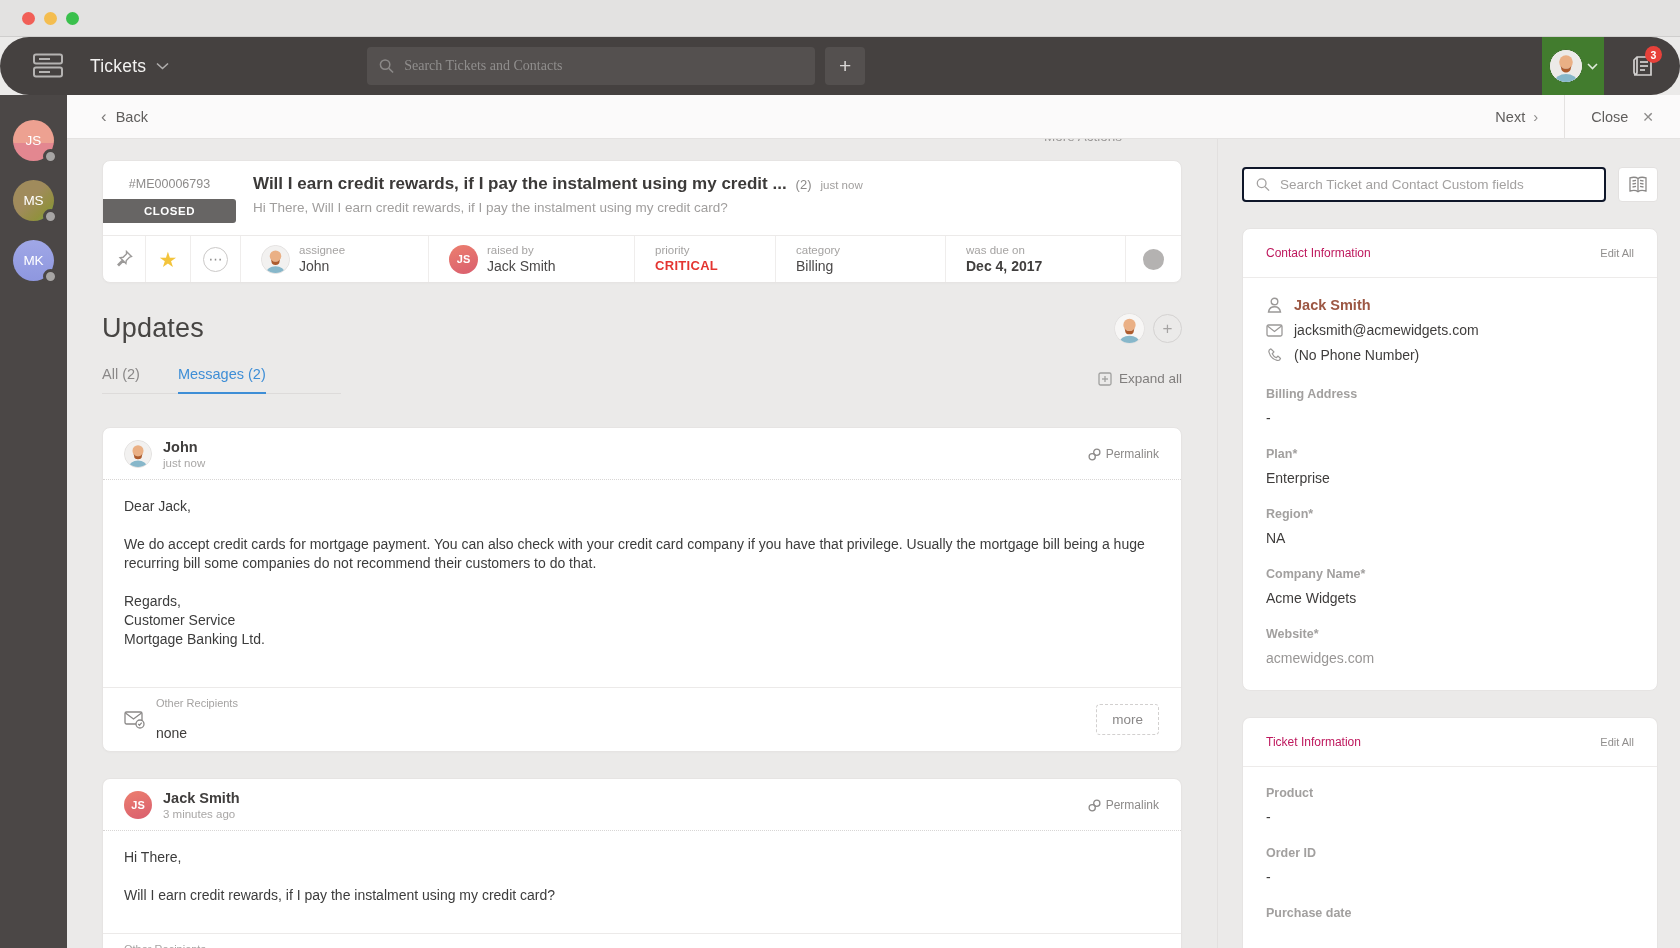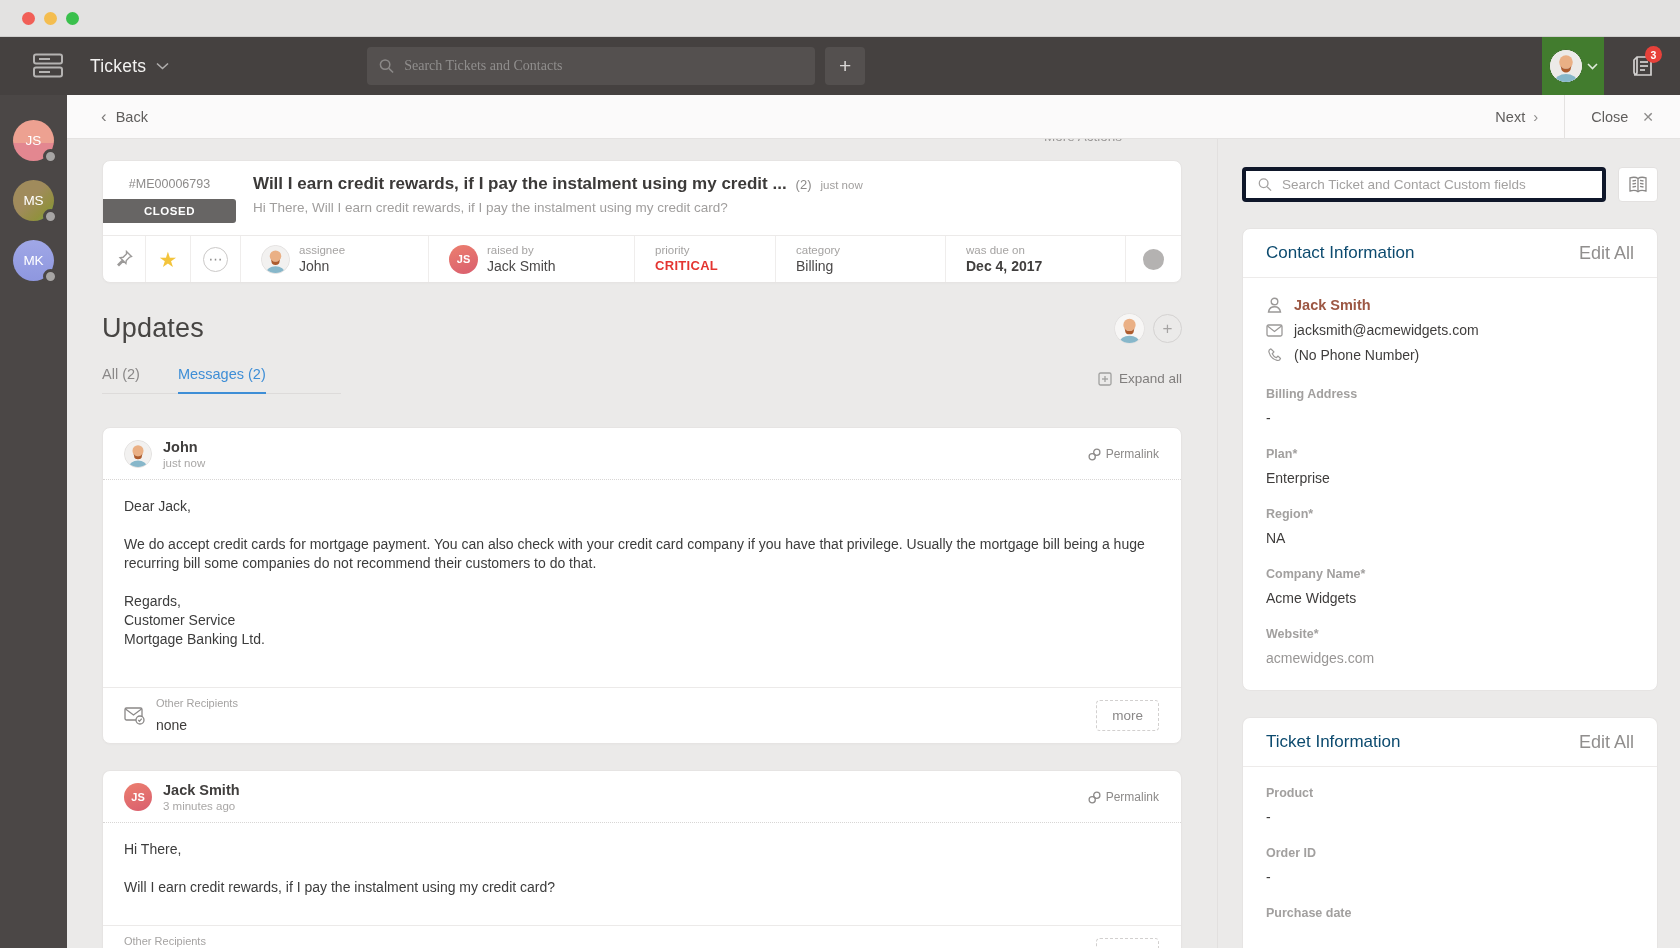--- a/index.html
+++ b/index.html
@@ -5,21 +5,21 @@
   * { margin:0; padding:0; box-sizing:border-box; }
   html,body { width:1680px; height:948px; overflow:hidden; }
   body { font-family:"Liberation Sans", sans-serif; background:#ebeae9; color:#3e3c3b; }
 
   
   .titlebar { height:37px; background:#e3e2e1; border-bottom:1px solid #cfcecd; display:flex; align-items:center; padding-left:22px; gap:9px; }
   .tdot { width:13px; height:13px; border-radius:50%; }
   .tdot.red{ background:#f15f57; } .tdot.yellow{ background:#f4bd4f; } .tdot.green{ background:#3ac04c; }
 
   
-  .appbar { height:58px; background:#454140; display:flex; align-items:center; position:relative; }
+  .appbar { height:58px; background:#454140; display:flex; align-items:center; position:relative;border-radius:29px; }
   .app-menu-icon { margin-left:30px; flex:none; }
   .app-title { margin-left:24px; color:#f3f2f1; font-size:17.5px; letter-spacing:.2px; display:flex; align-items:center; gap:10px; cursor:default; }
   .appsearch { margin-left:198px; width:448px; height:38px; background:#54504f; border-radius:4px; display:flex; align-items:center; padding:0 12px; gap:10px; }
   .appsearch input { background:transparent; border:none; outline:none; color:#f0abfc; font-size:14px; width:100%; font-family:Liberation Serif, serif; }
   .appsearch input::placeholder { color:#908e8d; }
   .addbtn { margin-left:10px; width:40px; height:38px; background:#54504f; border-radius:4px; color:#d8d6d5; font-size:21px; display:flex; align-items:center; justify-content:center; cursor:pointer; }
   .appbar .spacer { flex:1; }
   .greenbox { width:62px; height:58px; background:#427c2e; display:flex; align-items:center; justify-content:center; gap:4px; cursor:pointer; }
   .notifwrap { width:76px; display:flex; justify-content:center; position:relative; cursor:pointer; }
   .notifbadge { position:absolute; top:-7px; right:18px; min-width:17px; height:17px; border-radius:9px; background:#e8413a; color:#fff; font-size:10.5px; font-weight:bold; display:flex; align-items:center; justify-content:center; padding:0 4px; }
@@ -103,41 +103,41 @@
   .msg-id { display:flex; align-items:center; gap:11px; }
   .msgname { font-size:14.5px; font-weight:bold; color:#403e3d; }
   .msgtime { font-size:11.5px; color:#a9a7a6; margin-top:2px; }
   .msghead .mspacer { flex:1; }
   .permalink { display:flex; align-items:center; gap:5px; color:#8c8a89; font-size:12px; cursor:pointer; }
   .msgbody { padding:17px 24px 38px 21px; font-size:14px; color:#3c3c3c; line-height:19px; white-space:pre-line; }
   .msgbody.short { padding-bottom:28px; }
   .msgfoot { border-top:1px solid #eceae9; display:flex; align-items:center; padding:9px 22px 10px 21px; }
   .recip { display:flex; align-items:center; gap:10px; }
   .reciplabel { font-size:11px; color:#a5a3a2; }
-  .recipvalue { font-size:14px; color:#3e3c3b; margin-top:8px; }
+  .recipvalue { font-size:14px; color:#3e3c3b; margin-top:16px; }
   .msgfoot .fspacer { flex:1; }
   .morebtn { border:1px dashed #d2d0cf; border-radius:4px; background:#fff; color:#8a8888; font-size:13.5px; padding:7px 15px; cursor:pointer; font-family:"Liberation Sans",sans-serif; }
 
   
   .man-avatar { border-radius:50%; overflow:hidden; background:#f2f1f0; border:1px solid #e3e1e0; flex:none; }
   .man-avatar svg { display:block; width:100%; height:100%; }
 
   
   .rightpanel { flex:1; border-left:1px solid #e2e0df; padding:28px 22px 0 24px; overflow:hidden; }
   .rp-searchrow { display:flex; gap:12px; }
-  .rp-search { flex:1; height:35px; background:#fff; border:4px solid #0f172a; border-radius:4px; display:flex; align-items:center; padding:0 12px; gap:10px; }
+  .rp-search { flex:1; height:35px; background:#fff; border:2px solid #0f172a; border-radius:4px; display:flex; align-items:center; padding:0 12px; gap:10px; }
   .rp-search input { border:none; outline:none; font-size:13.5px; color:#555; width:100%; font-family:"Liberation Sans",sans-serif; }
   .rp-search input::placeholder { color:#a3a1a0; }
   .rp-bookbtn { width:40px; height:35px; background:#fff; border:1px solid #e3e1e0; border-radius:4px; display:flex; align-items:center; justify-content:center; cursor:pointer; }
   .rpcard { background:#fff; border:1px solid #e6e4e3; border-radius:8px; margin-top:26px; }
   .rpcard.cut { border-bottom:none; border-radius:8px 8px 0 0; }
   .rphead { height:49px; display:flex; align-items:center; padding:0 23px; border-bottom:1px solid #edebea; }
-  .rptitle { font-size:17px; color:#0c4a6e; }
+  .rptitle { font-size:12px; color:#be185d; }
   .rphead .rpspacer { flex:1; }
-  .editall { font-size:18px; color:#908e8d; cursor:pointer; }
+  .editall { font-size:11px; color:#908e8d; cursor:pointer; }
   .rpbody { padding:19px 23px 24px 23px; }
   .contactline { display:flex; align-items:center; gap:11px; margin-bottom:9px; }
   .contactline .cicon { width:17px; display:flex; justify-content:center; flex:none; }
   .cname { font-size:14.5px; font-weight:bold; color:#9c5743; cursor:pointer; }
   .cval { font-size:14px; color:#3f3d3c; }
   .rpfield { margin-top:21px; }
   .rpfield:first-child { margin-top:0; }
   .rpfield .flabel { font-size:12.5px; font-weight:bold; color:#a2a09f; }
   .rpfield .fvalue { font-size:14px; color:#3e3c3b; margin-top:9px; min-height:16px; }
   .rpfield .fvalue.muted { color:#989695; }

